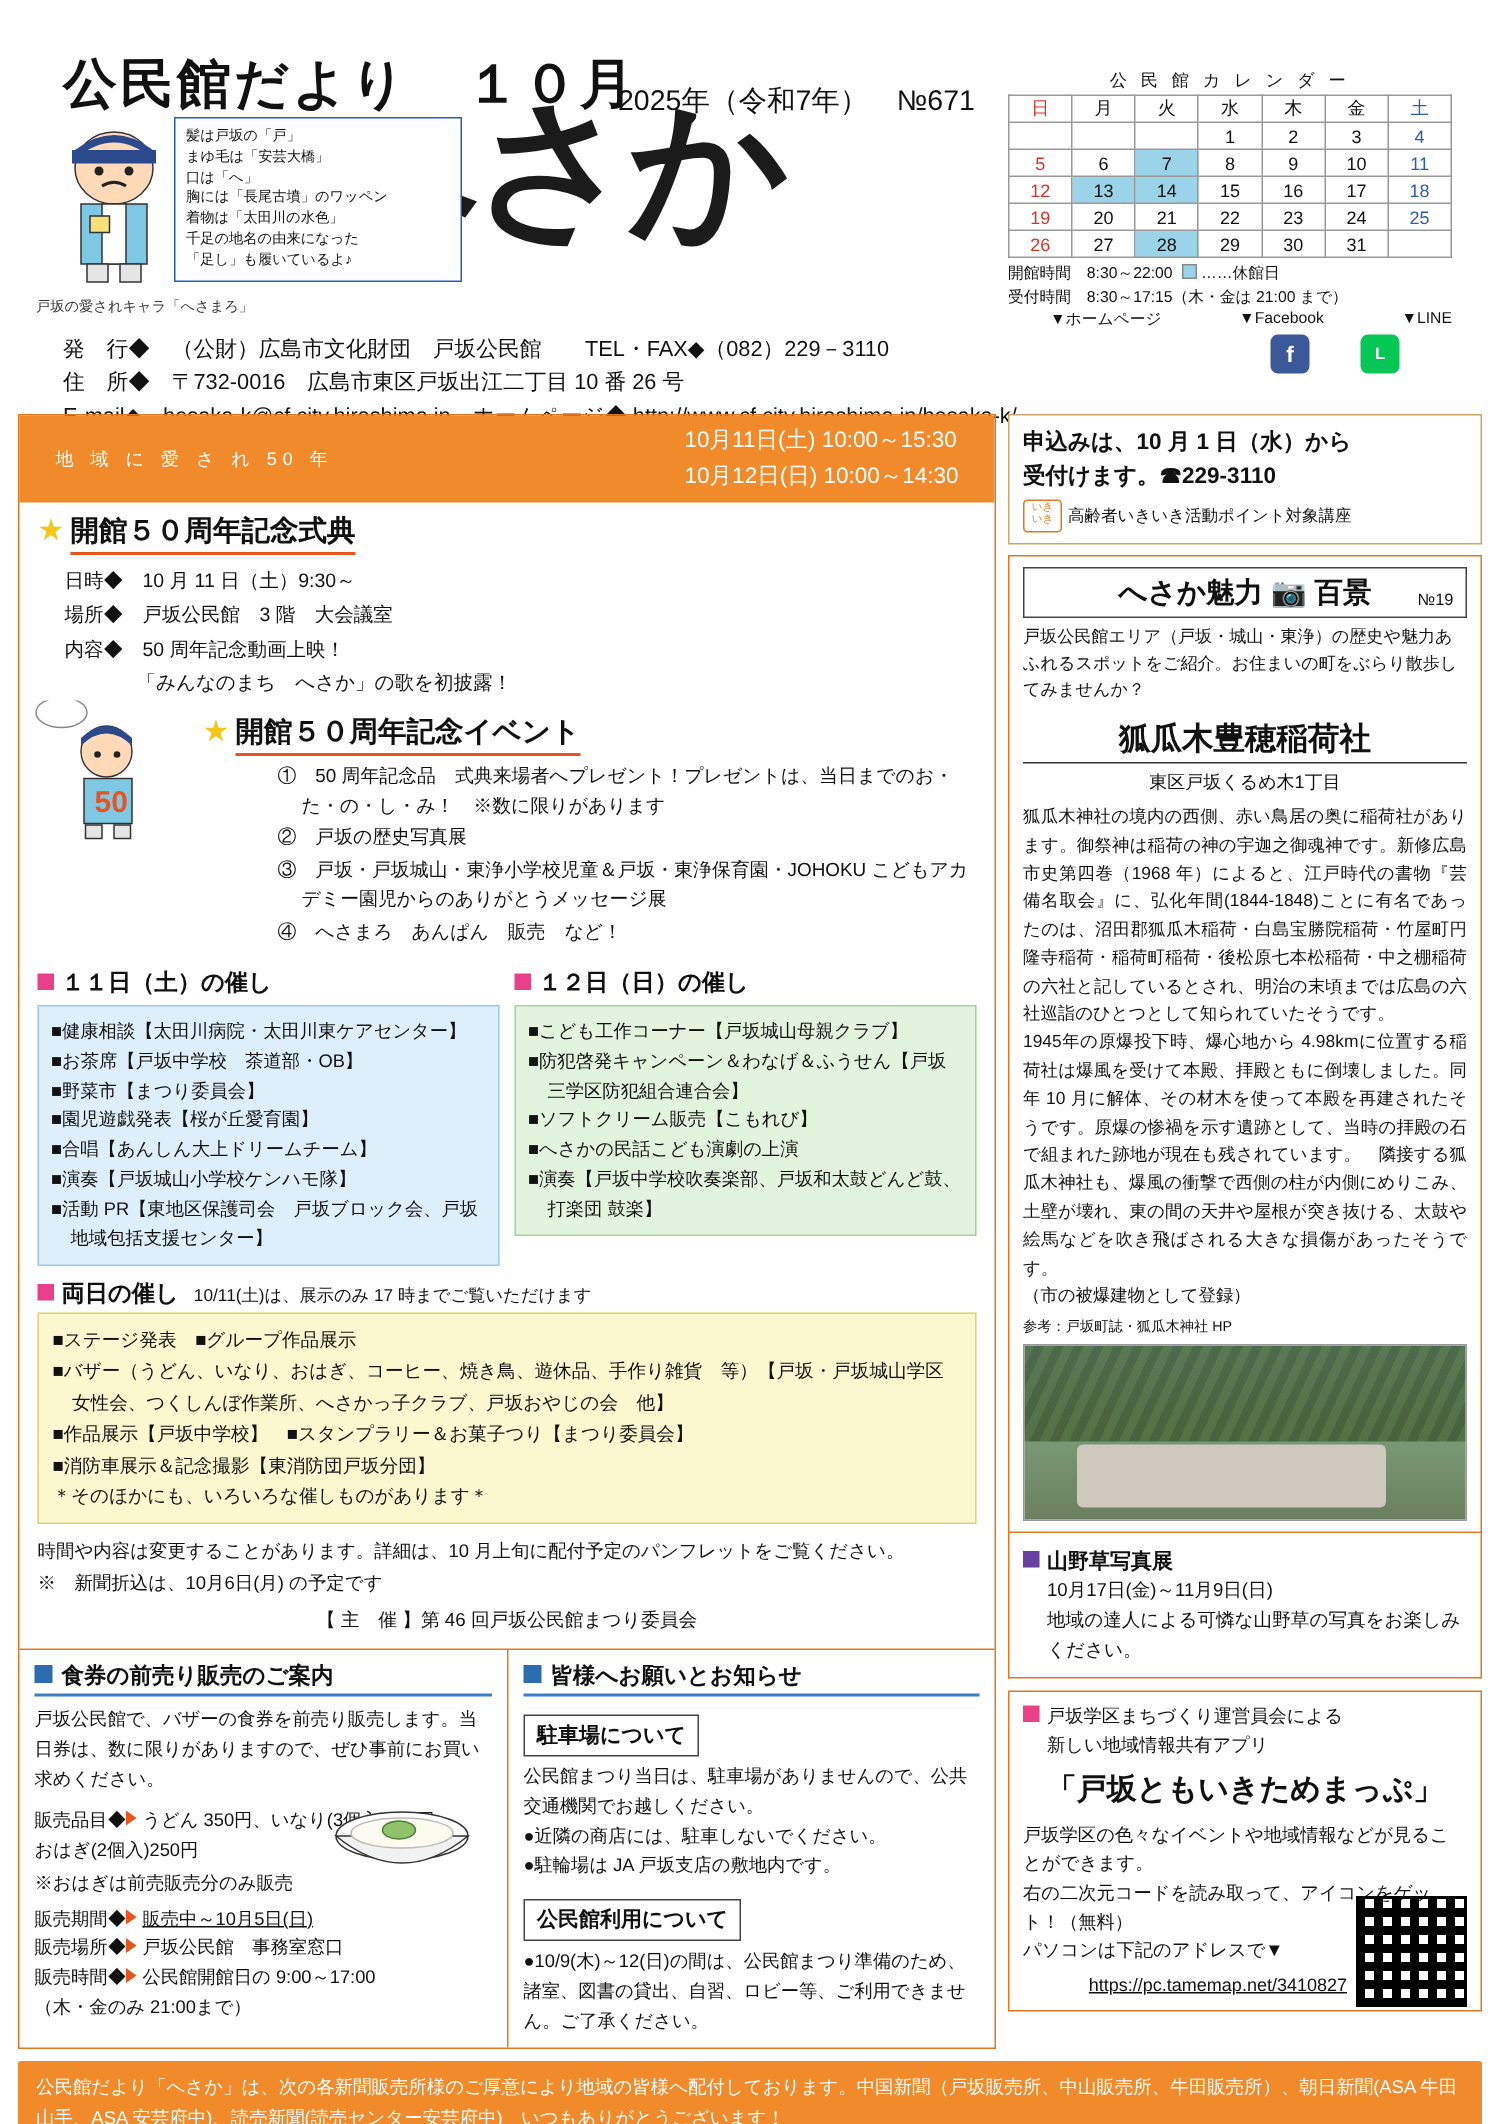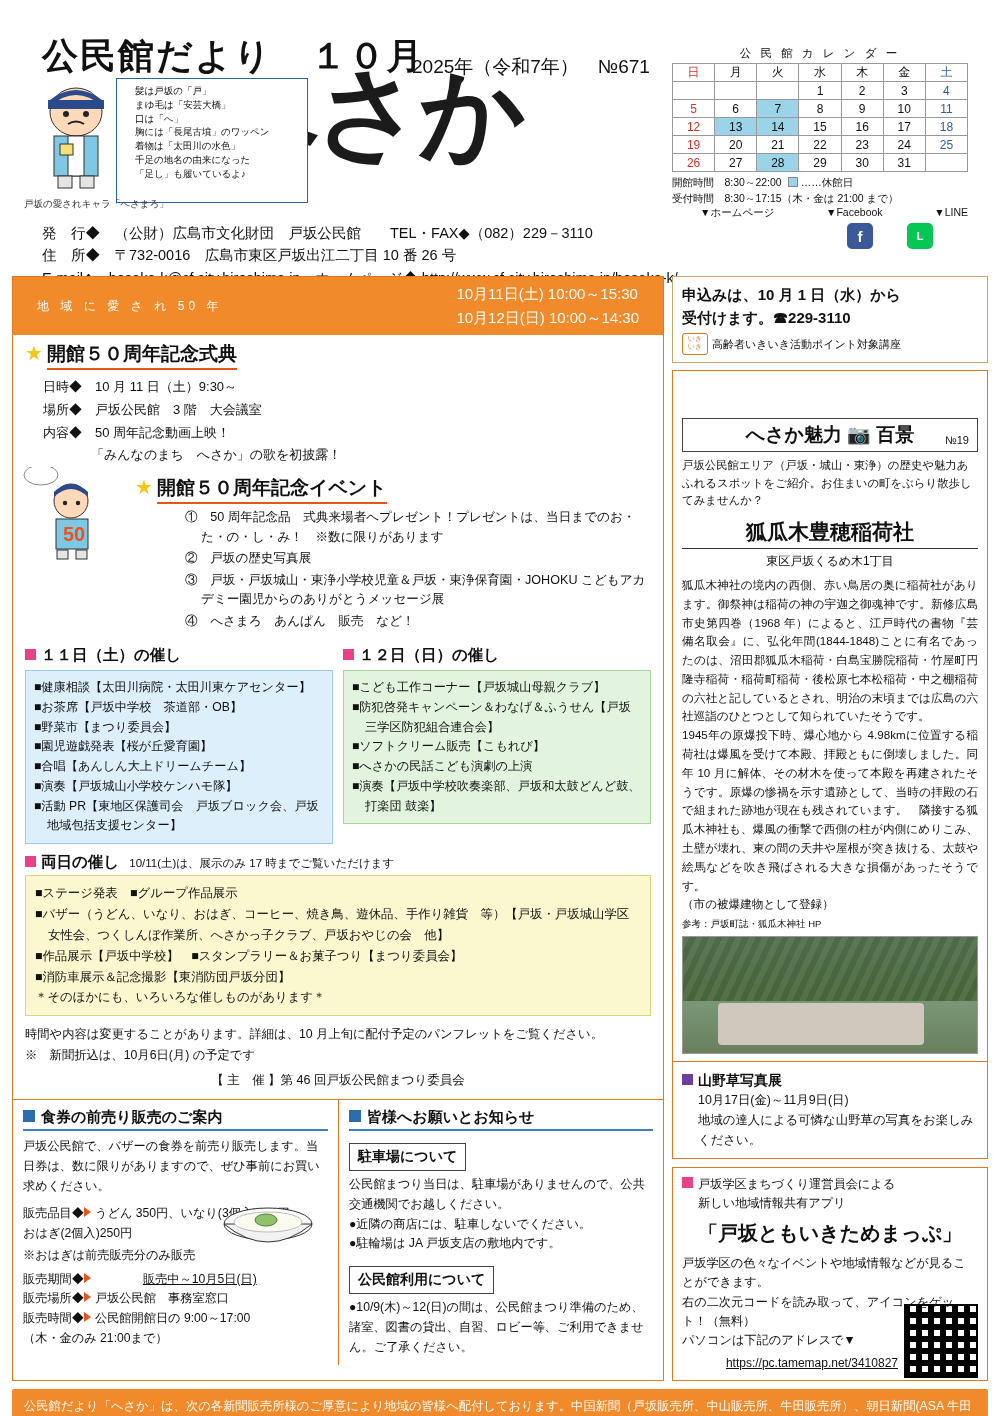--- a/index.html
+++ b/index.html
@@ -30,22 +30,22 @@
     letter-spacing:-4px;
     line-height:1;
   }
   .mascot {
     position:absolute; left:18px; top:72px; width:92px; height:108px;
   }
   .mascot-caption {
     position:absolute; left:12px; top:188px; font-size:9.5px; color:#333;
   }
   .mascot-box {
-    position:absolute; left:104px; top:68px; width:192px; height:125px;
-    border:1px solid #2b5fa8; background:#fff; padding:5px 18px;
+    position:absolute; left:104px; top:68px; width:192px; height:110px;
+    border:1px solid #2b5fa8; background:#fff; padding:5px 7px;
     font-size:9.5px; line-height:1.45; color:#111;
   }
   .contact {
     position:absolute; left:30px; top:212px; font-size:14.5px; line-height:1.55;
   }
 
   
   .cal-wrap { position:absolute; right:20px; top:36px; width:296px; }
   .cal-title { text-align:center; font-size:11.5px; letter-spacing:3px; margin-bottom:2px;}
   table.cal { border-collapse:collapse; width:100%; font-size:12px; }
@@ -92,39 +92,39 @@
   .box-blue { background:#ddeffb; border:1px solid #9ec9e8; padding:7px 8px; font-size:12.2px; line-height:1.62;}
   .box-green { background:#e2f4de; border:1px solid #a8d49c; padding:7px 8px; font-size:12.2px; line-height:1.62;}
   .box-yellow { background:#fbf8cf; border:1px solid #ddd37a; padding:7px 9px; font-size:12.4px; line-height:1.68;}
   .item { text-indent:-13px; padding-left:13px; }
 
   .both-head { padding:8px 12px 2px; display:flex; align-items:baseline; gap:10px;}
   .both-note { font-size:11.5px; }
   .both-wrap { padding:0 12px; }
 
   .foot-note { font-size:12.3px; line-height:1.7; padding:8px 12px 0; }
-  .u { text-decoration:underline;margin-left:48px; }
+  .u { text-decoration:underline; }
   .host { text-align:center; font-size:12.5px; padding:6px 0 10px;}
 
   .bottom-two { display:flex; border-top:1px solid #e07820; }
   .bt-l { width:326px; border-right:1px solid #e07820; padding:8px 10px; }
   .bt-r { flex:1; padding:8px 10px; }
   .bh { font-size:15px; font-weight:bold; border-bottom:2px solid #3b7fc4; padding-bottom:2px; margin-bottom:6px;}
   .bh .sq-b { display:inline-block;width:12px;height:12px;background:#2b6cb0;margin-right:6px;vertical-align:0;}
   .p { font-size:12.2px; line-height:1.62; }
   .box-frame { border:1px solid #444; padding:4px 8px; font-size:14px; font-weight:bold; display:inline-block; margin:6px 0 4px;}
   .noodle { position:relative; width:120px; height:62px; margin:2px auto 0;}
 
   
   .apply { border:1px solid #c8a76a; background:#fff; padding:7px 9px; font-size:15px; line-height:1.5; font-weight:bold;}
   .apply-note { font-size:11px; font-weight:normal; margin-top:4px; display:flex; align-items:center; gap:4px;}
   .iki { width:26px;height:22px;border:1px solid #e07820; color:#e07820; font-size:7px; text-align:center; line-height:1.1; padding-top:1px; border-radius:3px;}
 
   .charm-box { border:1px solid #e07820; margin-top:7px; padding:7px 9px; }
-  .charm-title { border:1px solid #444; text-align:center; font-size:19px; font-weight:bold; padding:3px 0; position:relative;margin-top:40px;}
+  .charm-title { border:1px solid #444; text-align:center; font-size:19px; font-weight:bold; padding:3px 0; position:relative;}
   .charm-title .no { font-size:11px; position:absolute; right:8px; bottom:5px; font-weight:normal;}
   .charm-lead { font-size:11.4px; line-height:1.55; margin-top:5px; }
   .shrine { text-align:center; font-size:21px; font-weight:bold; margin-top:8px; border-bottom:1px solid #333; padding-bottom:2px;}
   .shrine-addr { text-align:center; font-size:12px; margin-top:4px; }
   .charm-body { font-size:11.6px; line-height:1.62; margin-top:6px; text-align:justify;}
   .charm-ref { font-size:9.5px; margin-top:4px; }
   .photo { width:100%; height:118px; margin-top:5px; background:linear-gradient(#a8c4d8,#7b9e7a 45%,#6b7f5e); border:1px solid #999; position:relative; overflow:hidden;}
   .photo .stone { position:absolute; bottom:8px; left:12%; width:70%; height:42px; background:#cfc9bd; border-radius:4px;}
   .photo .tree { position:absolute; top:0; left:0; width:100%; height:55%; background:repeating-linear-gradient(115deg,#4d6b3e 0 6px,#3e5a33 6px 12px); opacity:.85;}
 

